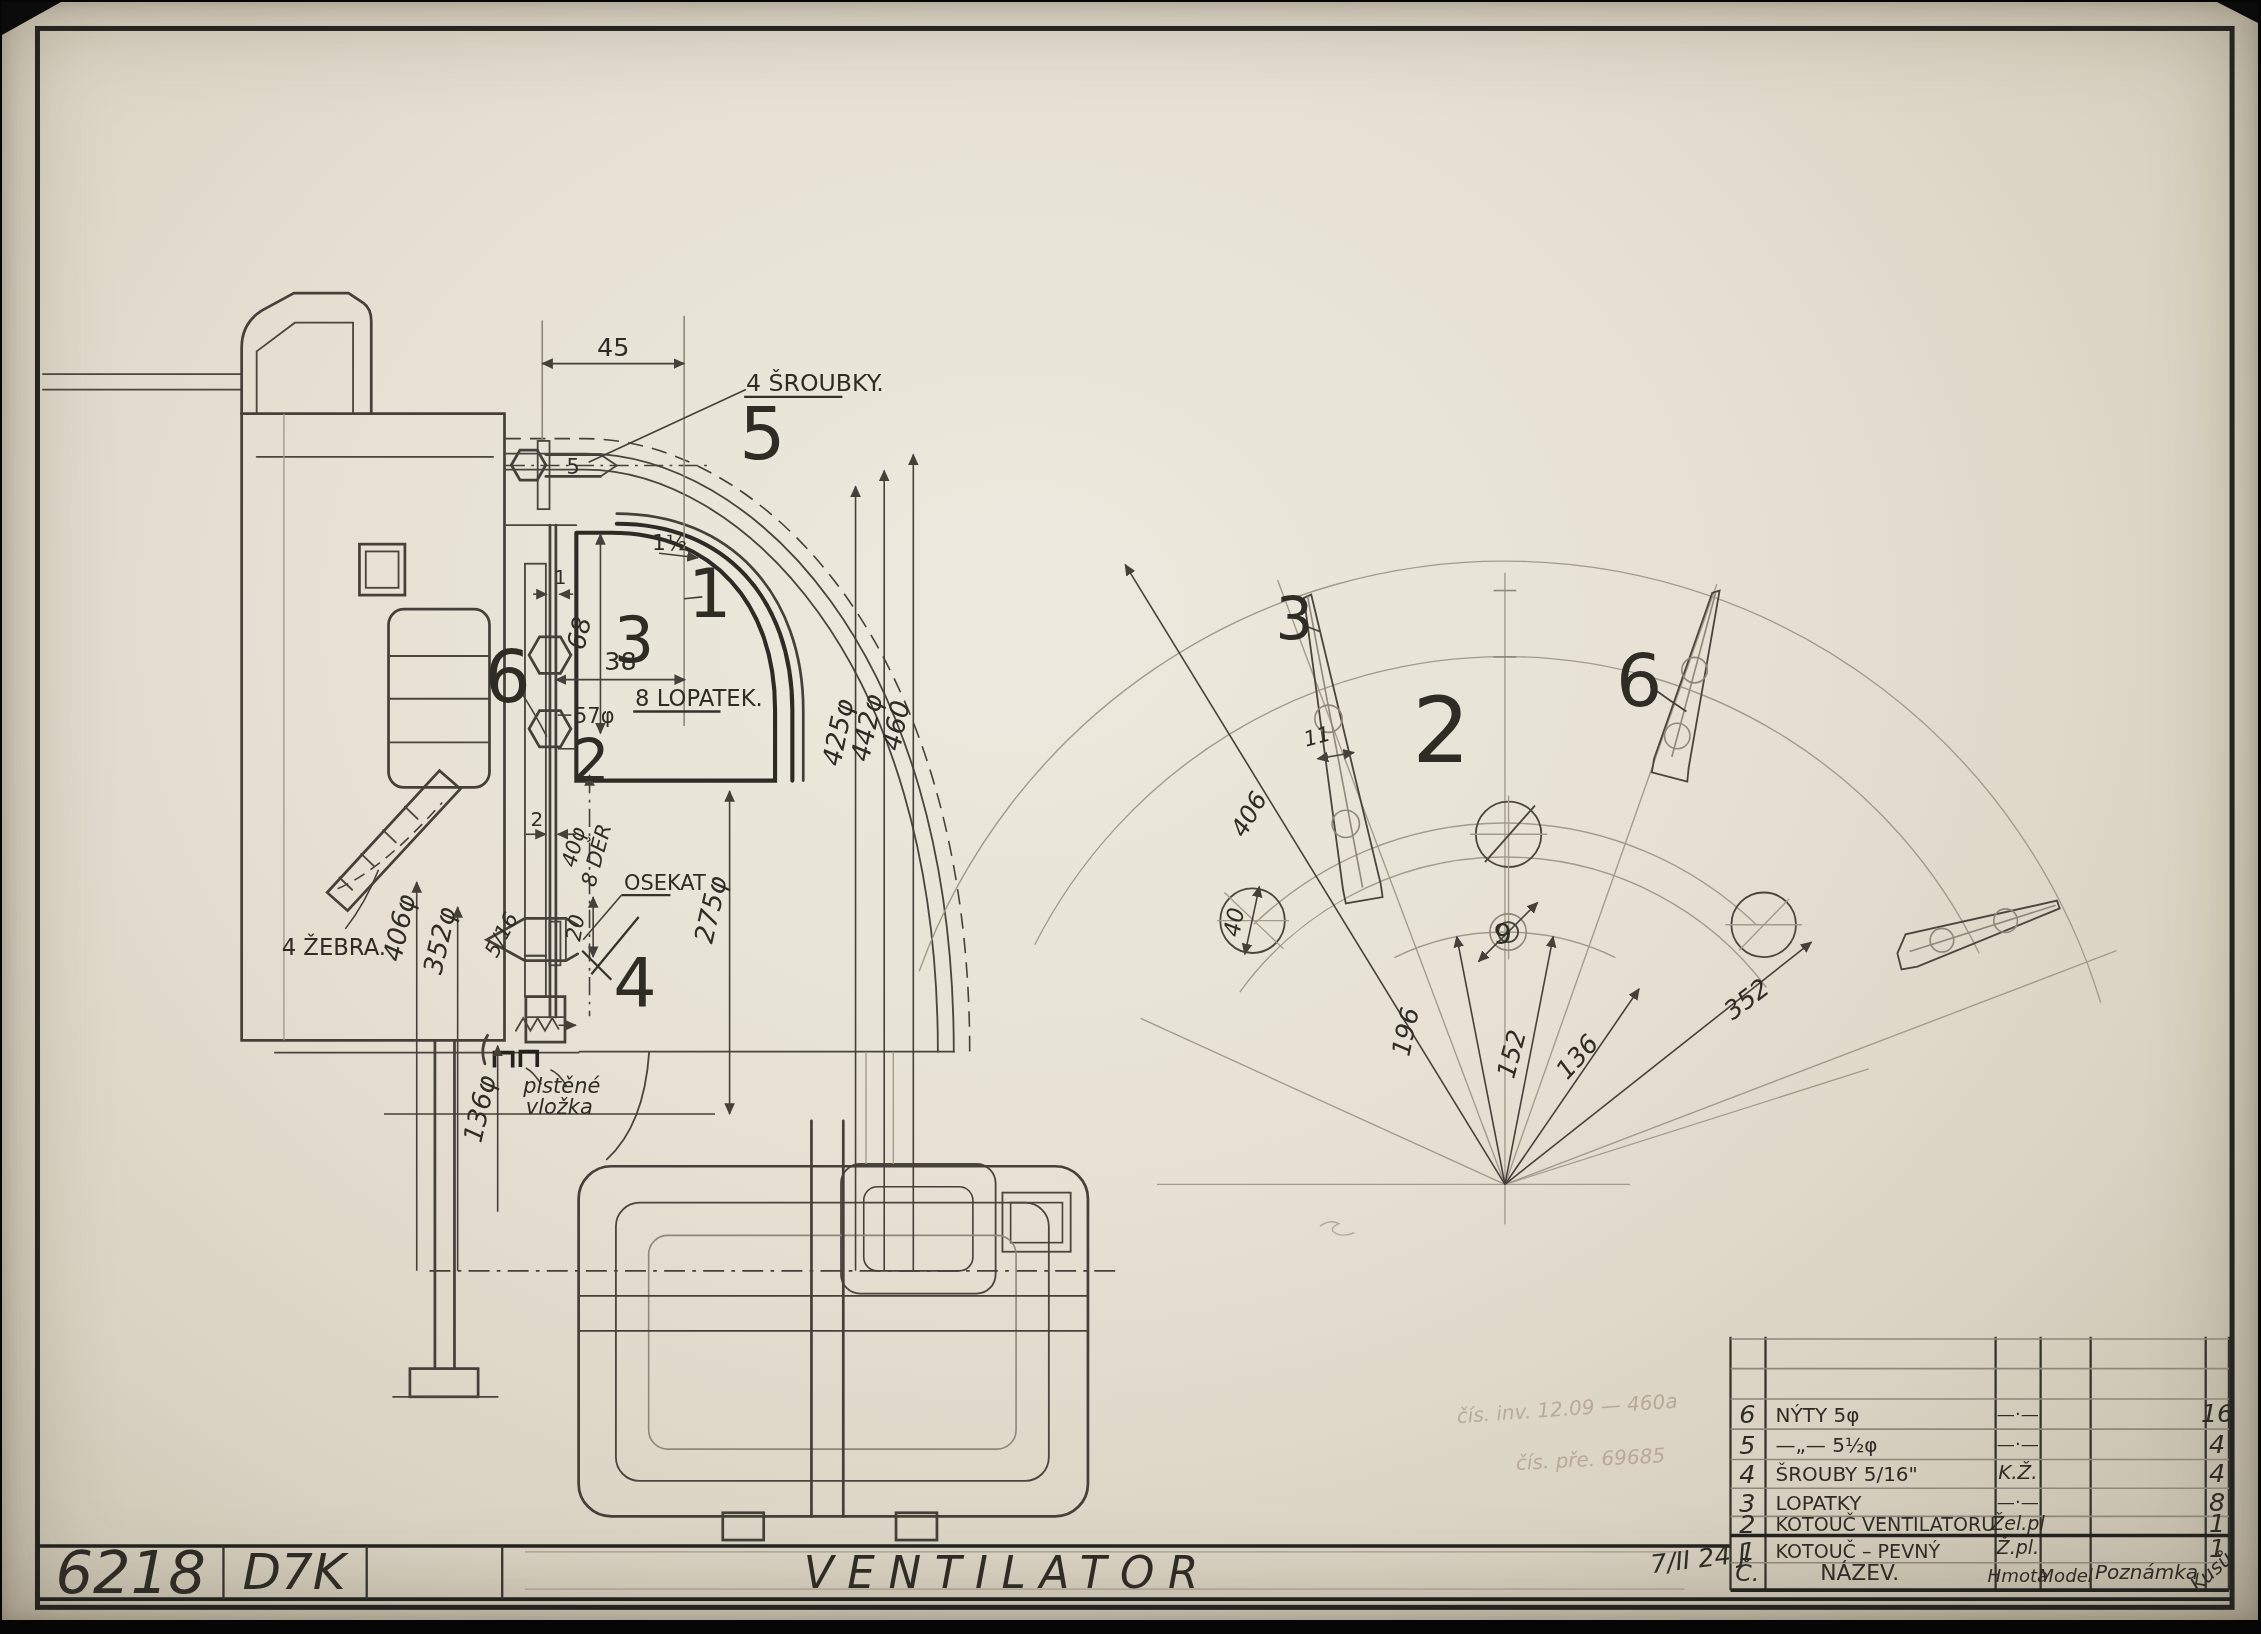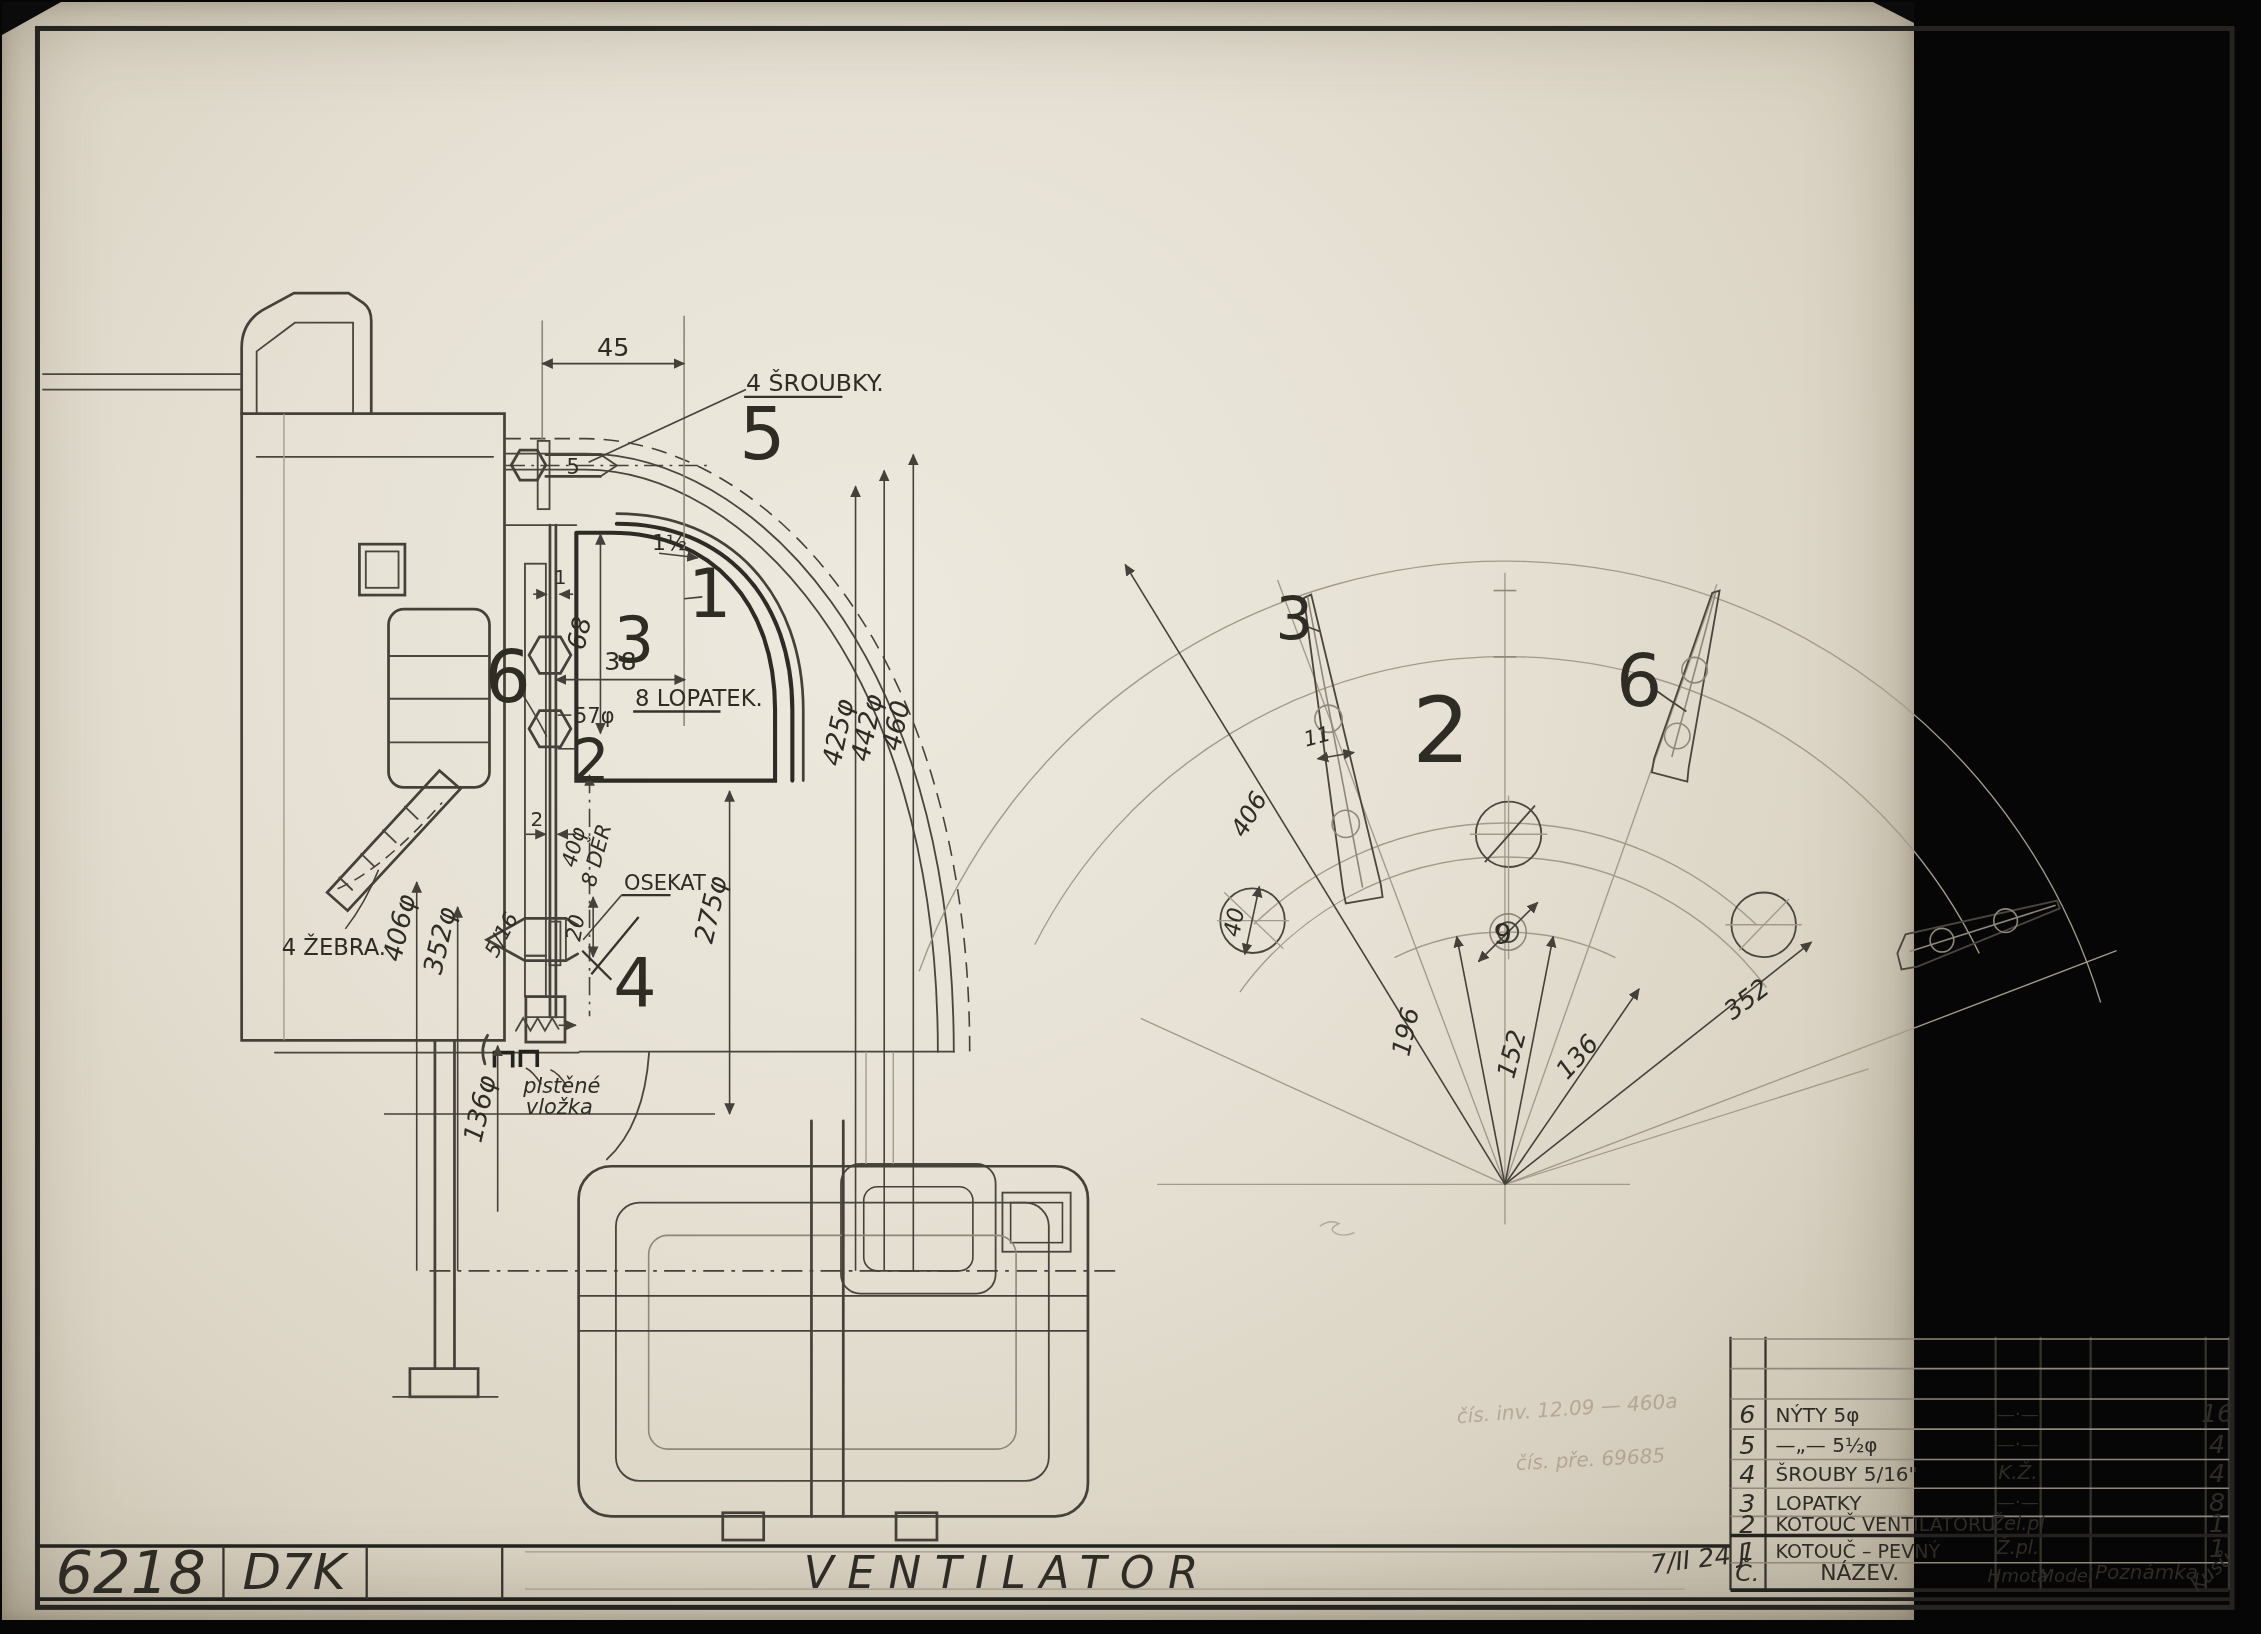--- a/index.html
+++ b/index.html
@@ -1,16 +1,16 @@
 <!DOCTYPE html>
 <html style="font-size:7.3px"><head>
 <meta charset="utf-8">
 <style>
   html,body{margin:0;padding:0;background:#060606;width:2261px;height:1635px;overflow:hidden;}
-  #sheet{position:absolute;left:2.3px;top:1.8px;width:1912px;height:1618px;
+  #sheet{position:absolute;left:2.3px;top:1.8px;width:2256px;height:1618px;
     background:radial-gradient(ellipse at 45% 38%, #ede9de 0%, #e6e1d4 40%, #dad3c3 72%, #c0b9a7 100%);
     box-shadow:inset 0 0 100px rgba(70,58,34,.38), inset 0 0 18px rgba(60,50,30,.25);}
   #corner-tl{position:absolute;left:0;top:0;width:0;height:0;
     border-top:33px solid #0b0b0b;border-right:59px solid transparent;}
   #corner-tr{position:absolute;right:0;top:0;width:0;height:0;
     border-top:21px solid #0b0b0b;border-left:41px solid transparent;}
   svg{position:absolute;left:0;top:0;}
   .fr{stroke:#262420;stroke-width:11;fill:none;}
   .sh{stroke:#2e2b26;stroke-width:9;fill:none;stroke-linecap:round;}
   .s1{stroke:#45413a;stroke-width:6;fill:none;stroke-linecap:round;}

